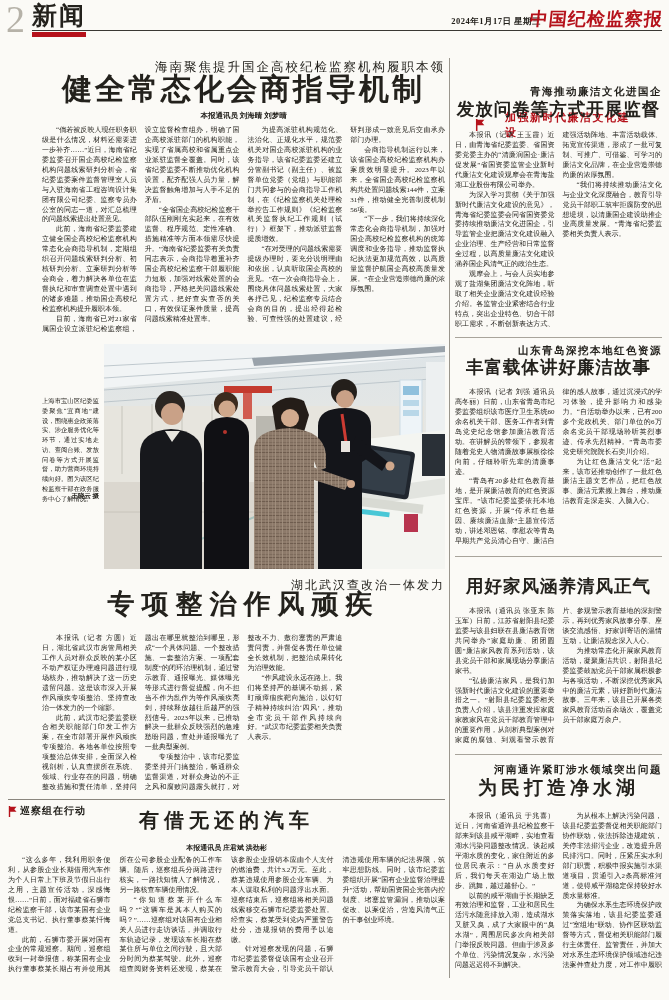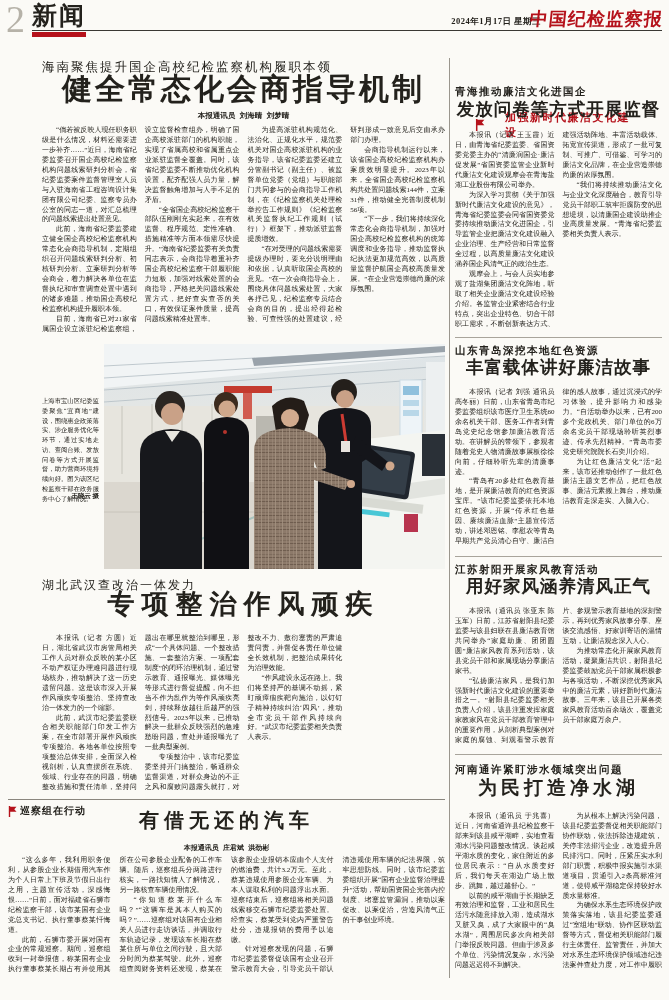--- a/index.html
+++ b/index.html
@@ -11,23 +11,23 @@
   }
   .abs{position:absolute;}
   
   .pagenum{left:6px;top:0px;font-size:38px;color:#b6b2a8;font-weight:400;line-height:1;}
   .section-name{left:32px;top:3px;font-size:25px;font-weight:700;letter-spacing:2px;line-height:1;text-align:right;}
   .head-rule{left:32px;top:30px;width:630px;height:1px;background:#3a3833;}
   .head-redbar{left:32px;top:32px;width:54px;height:5px;}
   .head-date{right:128px;top:16px;font-size:8.5px;font-weight:700;letter-spacing:0.5px;}
   .masthead{right:6px;top:7px;font-size:18px;font-weight:700;transform:skewX(-6deg);letter-spacing:1px;}
   
-  .kicker{text-align:left;font-weight:400;}
+  .kicker{text-align:right;font-weight:400;}
   .headline{text-align:center;font-weight:700;line-height:1.05;}
-  .byline{text-align:center;font-weight:700;font-family:Liberation Mono, monospace;}
+  .byline{text-align:center;font-weight:700;}
   .bodytext{font-size:7px;line-height:1.42;text-align:justify;overflow:hidden;column-fill:auto;}
   .bodytext p{margin:0;text-indent:2em;}
   
   .lead-kicker{left:42px;top:59px;width:403px;font-size:12.5px;letter-spacing:2px;}
   .lead-headline{left:42px;top:73px;width:403px;font-size:30px;letter-spacing:3px;}
   .lead-byline{left:42px;top:111px;width:403px;font-size:7.5px;}
   .lead-body{left:42px;top:126px;width:403px;height:211px;column-count:4;column-gap:8px;}
   
   .photo-caption{left:42px;top:396px;width:57px;font-size:6.3px;line-height:1.55;text-align:justify;}
   .photo-credit{left:42px;top:492px;width:57px;font-size:6.5px;font-weight:700;text-align:right;}
@@ -233,21 +233,20 @@
   <div class="abs rr kicker rr-kicker qd-kicker">山东青岛深挖本地红色资源</div>
   <div class="abs rr headline rr-headline qd-headline">丰富载体讲好廉洁故事</div>
   <div class="abs rr bodytext rr-body qd-body">
       <p>本报讯（记者 刘强 通讯员 高冬丽）日前，山东省青岛市纪委监委组织该市医疗卫生系统60余名机关干部、医务工作者到青岛党史纪念馆参加廉洁教育活动。在讲解员的带领下，参观者随着党史人物清廉故事展板徐徐向前，仔细聆听先辈的清廉事迹。</p>
       <p>“青岛有20多处红色教育基地，是开展廉洁教育的红色资源宝库。”该市纪委监委依托本地红色资源，开展“传承红色基因、赓续廉洁血脉”主题宣传活动，讲述邓恩铭、李慰农等青岛早期共产党员清心自守、廉洁自律的感人故事，通过沉浸式的学习体验，提升影响力和感染力。“自活动举办以来，已有200多个党政机关、部门单位的6万余名党员干部现场聆听英烈事迹、传承先烈精神。”青岛市委党史研究院院长石奕川介绍。</p>
       <p>为让红色廉洁文化“活”起来，该市还推动创作了一批红色廉洁主题文艺作品，把红色故事、廉洁元素搬上舞台，推动廉洁教育走深走实、入脑入心。</p>
     </div>
 
   <div class="abs rr-hr hr2"></div>
 
-  <div class="abs rr kicker rr-kicker sy-kicker">江苏射阳开展家风教育活动</div>
   <div class="abs rr headline rr-headline sy-headline">用好家风涵养清风正气</div>
   <div class="abs rr bodytext rr-body sy-body">
       <p>本报讯（通讯员 张亚东 陈玉军）日前，江苏省射阳县纪委监委与该县妇联在县廉洁教育馆共同举办“家庭助廉、团团圆圆”廉洁家风教育系列活动，该县党员干部和家属现场分享廉洁家书。</p>
       <p>“弘扬廉洁家风，是我们加强新时代廉洁文化建设的重要举措之一。”射阳县纪委监委相关负责人介绍，该县注重发挥家庭家教家风在党员干部教育管理中的重要作用，从剖析典型案例对家庭的腐蚀、到观看警示教育片、参观警示教育基地的深刻警示，再到优秀家风故事分享、座谈交流感悟、好家训寄语的温情互动，让廉洁观念深入人心。</p>
       <p>为推动常态化开展家风教育活动，凝聚廉洁共识，射阳县纪委监委鼓励党员干部家属积极参与各项活动，不断深挖优秀家风中的廉洁元素，讲好新时代廉洁故事。三年来，该县已开展各类家风教育活动百余场次，覆盖党员干部家庭万余户。</p>
     </div>
 
   <div class="abs rr-hr hr3"></div>
 
   <div class="abs rr kicker rr-kicker tx-kicker">河南通许紧盯涉水领域突出问题</div>

